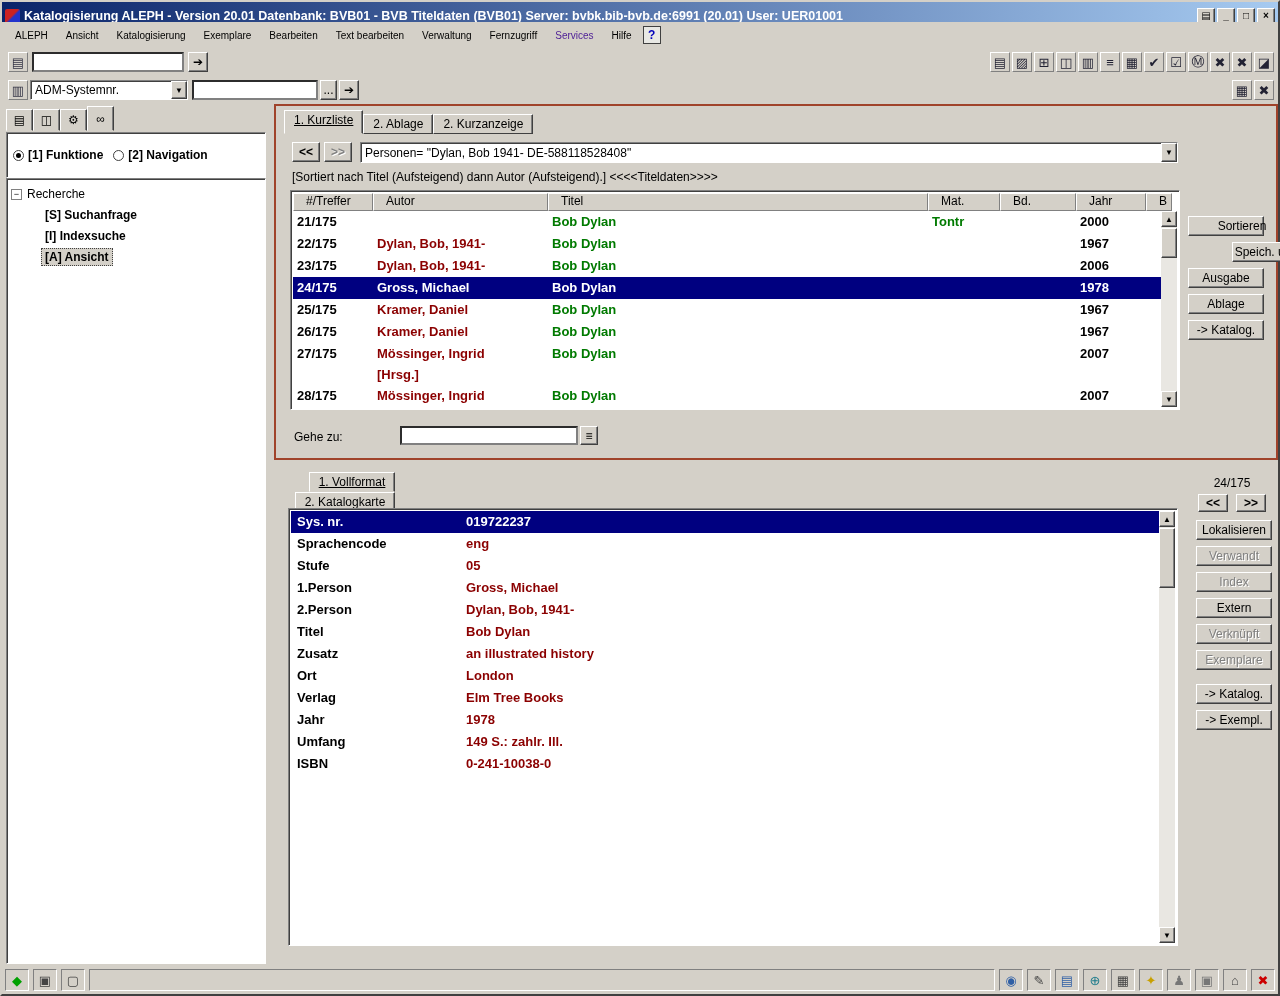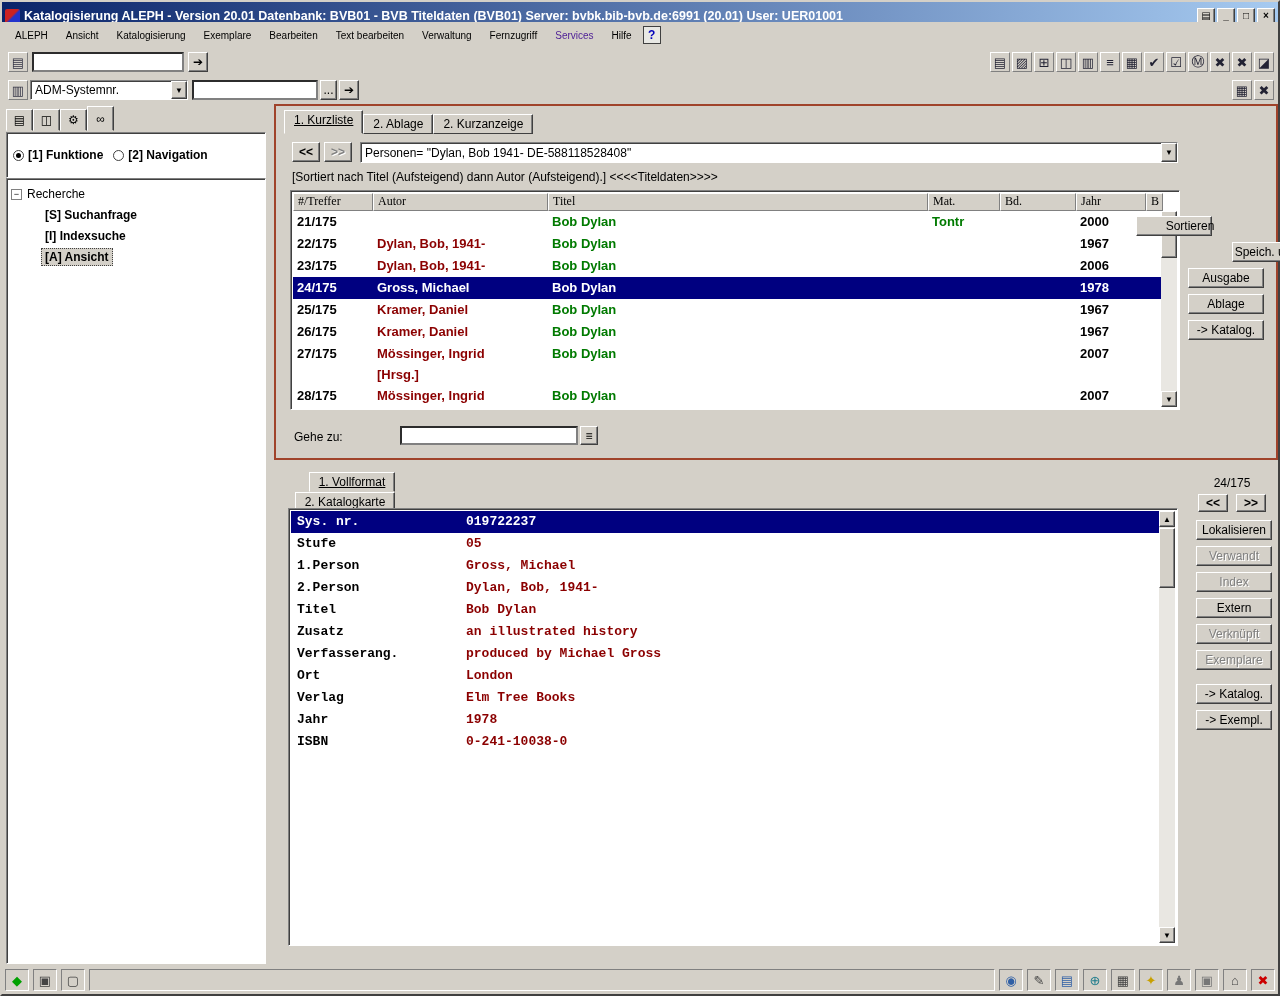--- a/index.html
+++ b/index.html
@@ -57,42 +57,42 @@
   .upper-panel{left:274px;top:104px;width:1004px;height:356px;border:2px solid #a0432b;background:#d4d0c8;}
   .tabs-row{position:absolute;display:flex;align-items:flex-end;}
   .up-tabs{left:8px;top:4px;height:24px;}
   .tab{padding:2px 9px;height:20px;background:#d4d0c8;border:1px solid;border-color:#ffffff #404040 #404040 #ffffff;box-shadow:inset -1px 0 0 #808080;white-space:nowrap;}
   .tab.active{height:24px;border-bottom-color:#d4d0c8;text-decoration:underline;}
   .nav-btn{position:absolute;width:28px;height:20px;font-weight:bold;}
   .sort-info{position:absolute;left:16px;top:64px;font-size:12px;white-space:nowrap;}
 
   .list{position:absolute;left:14px;top:84px;width:890px;height:220px;background:#fff;border:1px solid;border-color:#808080 #ffffff #ffffff #808080;box-shadow:inset 1px 1px 0 #404040;}
   .thead{position:absolute;left:2px;top:2px;width:870px;display:grid;grid-template-columns:80px 175px 380px 72px 76px 70px 17px;height:18px;}
-  .th{background:#d4d0c8;border-top:1px solid #ffffff;border-left:1px solid #ffffff;border-right:1px solid #808080;border-bottom:1px solid #808080;padding:0 4px;line-height:15px;overflow:hidden;font-family:Liberation Serif, serif;}
+  .th{background:#d4d0c8;border-top:1px solid #ffffff;border-left:1px solid #ffffff;border-right:1px solid #808080;border-bottom:1px solid #808080;padding:0 12px;line-height:15px;overflow:hidden;}
   .tbody{position:absolute;left:2px;top:20px;width:870px;height:196px;overflow:hidden;background:#fff;}
   .trow{display:grid;grid-template-columns:80px 175px 380px 72px 76px 70px 17px;min-height:22px;}
   .trow.sel{background:#000080;}
   .c{padding:0 4px;line-height:21px;font-size:13px;font-weight:bold;overflow:hidden;white-space:nowrap;}
   .c-autor{color:#8b0000;white-space:pre-line;}
   .c-titel,.c-mat{color:#007a00;}
   .c-num,.c-bd,.c-jahr,.c-b{color:#000;}
   .trow.sel .c{color:#ffffff !important;}
   .vscroll{position:absolute;width:16px;background:#e9e7e2;}
   .sc-arrow{width:16px;height:16px;font-size:8px;}
   .sc-thumb{position:absolute;left:0;width:16px;}
 
   .side-buttons .btn{position:absolute;width:76px;height:20px;}
   .goto-label{position:absolute;font-size:12px;}
 
   
   .lower-panel{left:282px;top:470px;width:996px;height:496px;background:#d4d0c8;}
   .lp-tabs{left:6px;top:2px;height:24px;flex-direction:column;}
   .counter{position:absolute;left:910px;top:6px;width:80px;text-align:center;font-size:12px;}
   .flist{position:absolute;left:6px;top:38px;width:890px;height:438px;background:#fff;border:1px solid;border-color:#808080 #ffffff #ffffff #808080;box-shadow:inset 1px 1px 0 #404040;}
-  .frows{position:absolute;left:2px;top:2px;width:870px;font-family:Liberation Mono, monospace;}
+  .frows{position:absolute;left:2px;top:2px;width:870px;}
   .frow{display:grid;grid-template-columns:175px 1fr;height:22px;line-height:22px;}
   .frow.sel{background:#000080;}
   .flabel{padding-left:6px;font-weight:bold;font-size:13px;white-space:nowrap;overflow:hidden;}
   .fvalue{color:#8b0000;font-weight:bold;font-size:13px;white-space:nowrap;overflow:hidden;}
   .frow.sel .flabel,.frow.sel .fvalue{color:#ffffff;}
 
   
   .statusbar{left:2px;top:966px;width:1276px;height:28px;display:flex;align-items:center;gap:4px;padding:0 3px;background:#d4d0c8;}
   .scell{height:22px;min-width:24px;border:1px solid;border-color:#808080 #ffffff #ffffff #808080;display:flex;align-items:center;justify-content:center;font-size:13px;}
   .sfill{flex:1;height:22px;border:1px solid;border-color:#808080 #ffffff #ffffff #808080;}
@@ -293,21 +293,21 @@
       </div>
     </div>
     <div class="vscroll" style="right:2px;top:20px;height:196px;">
       <span class="btn sc-arrow" style="position:absolute;top:0;">▲</span>
       <span class="raised sc-thumb" style="top:17px;height:30px;"></span>
       <span class="btn sc-arrow" style="position:absolute;bottom:0;">▼</span>
     </div>
   </div>
 
   <div class="side-buttons">
-    <span class="btn" style="left:860px;top:110px;padding-left:32px;">Sortieren</span>
+    <span class="btn" style="left:912px;top:110px;padding-left:32px;">Sortieren</span>
     <span class="btn" style="left:912px;top:136px;margin-left:44px;">Speich. unter</span>
     <span class="btn" style="left:912px;top:162px;">Ausgabe</span>
     <span class="btn" style="left:912px;top:188px;">Ablage</span>
     <span class="btn" style="left:912px;top:214px;">-&gt; Katalog.</span>
   </div>
 
   <span class="goto-label" style="left:18px;top:324px;">Gehe zu:</span>
   <input class="tb-input" style="left: 124px; top: 320px; width: 178px; height: 19px;" value="">
   <span class="btn abs" style="left:304px;top:320px;width:18px;height:19px;">≡</span>
 </div>
@@ -323,54 +323,58 @@
   <span class="btn abs" style="left:916px;top:24px;width:30px;height:18px;font-weight:bold;">&lt;&lt;</span>
   <span class="btn abs" style="left:954px;top:24px;width:30px;height:18px;font-weight:bold;">&gt;&gt;</span>
 
   <div class="flist">
     <div class="frows">
       <div class="frow sel">
         <span class="flabel">Sys. nr.</span>
         <span class="fvalue">019722237</span>
       </div>
       <div class="frow">
+        <span class="flabel">Sprachencode</span>
+        <span class="fvalue">eng</span>
+      </div>
+      <div class="frow">
         <span class="flabel">Stufe</span>
         <span class="fvalue">05</span>
       </div>
       <div class="frow">
         <span class="flabel">1.Person</span>
         <span class="fvalue">Gross, Michael</span>
       </div>
       <div class="frow">
         <span class="flabel">2.Person</span>
         <span class="fvalue">Dylan, Bob, 1941-</span>
       </div>
       <div class="frow">
         <span class="flabel">Titel</span>
         <span class="fvalue">Bob Dylan</span>
       </div>
       <div class="frow">
         <span class="flabel">Zusatz</span>
         <span class="fvalue">an illustrated history</span>
       </div>
       <div class="frow">
-        <span class="flabel">Verfasserang.</span>
-        <span class="fvalue">produced by Michael Gross</span>
-      </div>
-      <div class="frow">
         <span class="flabel">Ort</span>
         <span class="fvalue">London</span>
       </div>
       <div class="frow">
         <span class="flabel">Verlag</span>
         <span class="fvalue">Elm Tree Books</span>
       </div>
       <div class="frow">
         <span class="flabel">Jahr</span>
         <span class="fvalue">1978</span>
+      </div>
+      <div class="frow">
+        <span class="flabel">Umfang</span>
+        <span class="fvalue">149 S.: zahlr. Ill.</span>
       </div>
       <div class="frow">
         <span class="flabel">ISBN</span>
         <span class="fvalue">0-241-10038-0</span>
       </div>
     </div>
     <div class="vscroll" style="right:2px;top:2px;height:432px;">
       <span class="btn sc-arrow" style="position:absolute;top:0;">▲</span>
       <span class="raised sc-thumb" style="top:17px;height:60px;"></span>
       <span class="btn sc-arrow" style="position:absolute;bottom:0;">▼</span>

